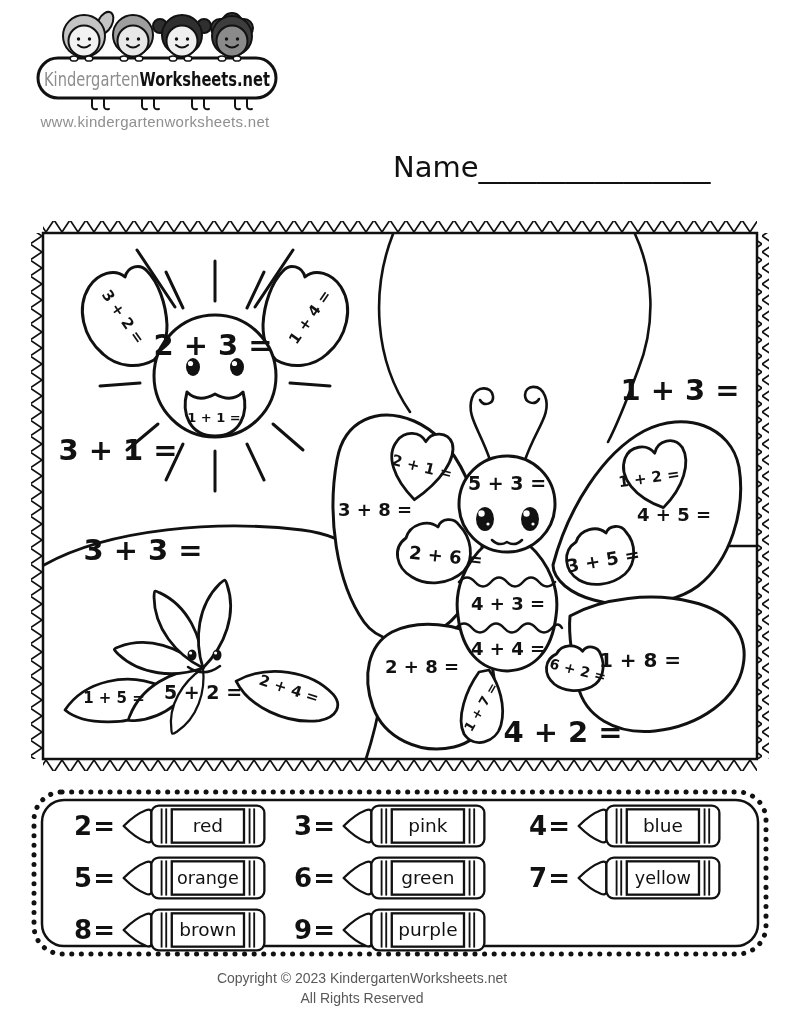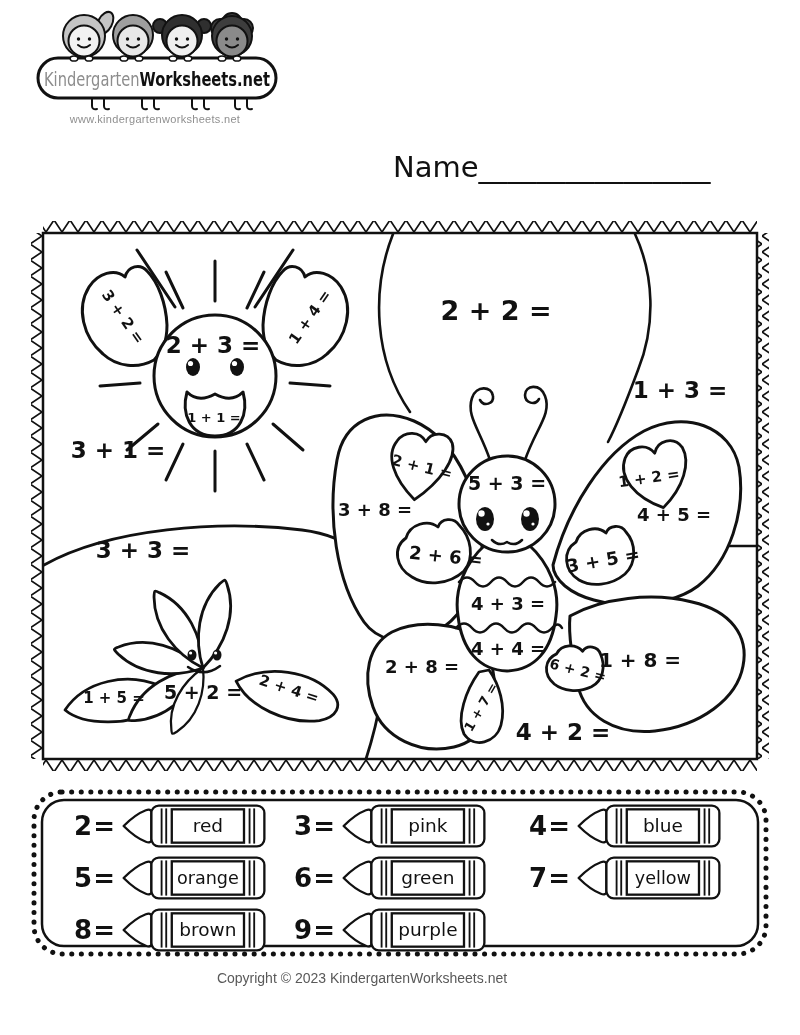--- a/index.html
+++ b/index.html
@@ -1,29 +1,29 @@
 <!DOCTYPE html>
 <html><head>
 <meta charset="utf-8">
 <style>
   html,body{margin:0;padding:0;background:#fff;}
   .worksheet{position:relative;width:800px;height:1035px;background:#fff;overflow:hidden;
     font-family:"DejaVu Sans","Liberation Sans",sans-serif;color:#111;}
   
   .logo{position:absolute;left:32px;top:6px;}
   .logo-url{position:absolute;left:20px;top:113px;width:270px;text-align:center;
-    font-size:11px;color:#8f8f8f;letter-spacing:.3px;font-family:"Liberation Sans",sans-serif;}
+    font-size:15px;color:#8f8f8f;letter-spacing:.3px;font-family:"Liberation Sans",sans-serif;}
   .title{position:absolute;left:287px;top:50px;font-size:26px;color:#000;white-space:nowrap;}
   .name-row{position:absolute;left:393px;top:150px;font-size:29px;white-space:nowrap;}
   
   .picture{position:absolute;left:30px;top:220px;width:740px;height:552px;}
   .picture svg.art{position:absolute;left:0;top:0;}
   .prob{position:absolute;transform:translate(-50%,-50%);font-weight:700;white-space:nowrap;color:#111;}
   .xs{font-size:13px}.xs2{font-size:14px}.sm{font-size:15px}.md{font-size:18px}
-  .lg{font-size:19px}.lg2{font-size:20px}.xl{font-size:23px}.xxl{font-size:27px}
+  .lg{font-size:19px}.lg2{font-size:20px}.xl{font-size:29px}.xxl{font-size:27px}
   
   .key{position:absolute;left:28px;top:786px;width:744px;height:174px;}
   .key-item{position:absolute;height:52px;display:flex;align-items:center;}
   .key-num{display:inline-block;width:58px;text-align:right;font-size:26px;font-weight:700;
     letter-spacing:1px;margin-right:3px;}
   svg text{font-family:"DejaVu Sans","Liberation Sans",sans-serif;}
   
   .copyright{position:absolute;left:0;width:724px;text-align:center;color:#595959;
     font-size:14px;font-family:"Liberation Sans",sans-serif;line-height:20px;}
 </style>
@@ -218,21 +218,20 @@
           <path d="M462,320 Q469,327 477,322 Q485,327 492,320" stroke-width="2.5"></path>
         </g>
       </g>
     </svg>
 
     <div class="prob sm" style="left:93px;top:97px;transform:translate(-50%,-50%) rotate(55deg)">3 + 2 =</div>
     <div class="prob xl" style="left:183px;top:125px">2 + 3 =</div>
     <div class="prob sm" style="left:280px;top:97px;transform:translate(-50%,-50%) rotate(-55deg)">1 + 4 =</div>
     <div class="prob xs" style="left:184px;top:197px">1 + 1 =</div>
     <div class="prob xl" style="left:88px;top:230px">3 + 1 =</div>
-    <div class="prob xxl" style="left:466px;top:90px">2 + 2 =</div>
     <div class="prob xl" style="left:650px;top:170px">1 + 3 =</div>
     <div class="prob xl" style="left:113px;top:330px">3 + 3 =</div>
     <div class="prob sm" style="left:392px;top:247px;transform:translate(-50%,-50%) rotate(14deg)">2 + 1 =</div>
     <div class="prob md" style="left:345px;top:289px">3 + 8 =</div>
     <div class="prob md" style="left:416px;top:336px;transform:translate(-50%,-50%) rotate(6deg)">2 + 6 =</div>
     <div class="prob lg" style="left:477px;top:263px">5 + 3 =</div>
     <div class="prob sm" style="left:619px;top:258px;transform:translate(-50%,-50%) rotate(-8deg)">1 + 2 =</div>
     <div class="prob md" style="left:644px;top:294px">4 + 5 =</div>
     <div class="prob md" style="left:573px;top:340px;transform:translate(-50%,-50%) rotate(-10deg)">3 + 5 =</div>
     <div class="prob md" style="left:478px;top:383px">4 + 3 =</div>
@@ -355,13 +354,14 @@
           <line x1="50" y1="8" x2="50" y2="46" stroke="#111" stroke-width="2"></line>
           <line x1="140" y1="8" x2="140" y2="46" stroke="#111" stroke-width="2"></line>
           <line x1="145" y1="8" x2="145" y2="46" stroke="#111" stroke-width="2"></line>
           <rect x="56" y="9" width="78" height="36" fill="#fff" stroke="#111" stroke-width="2.5"></rect>
           <text x="95" y="34" text-anchor="middle" font-size="20" fill="#111">purple</text>
         </svg>
     </div>
   </div>
 
   <div class="copyright" style="top:968px">Copyright © 2023 KindergartenWorksheets.net</div>
+  <div class="copyright" style="top:988px">All Rights Reserved</div>
 </div>
 
 </body></html>

